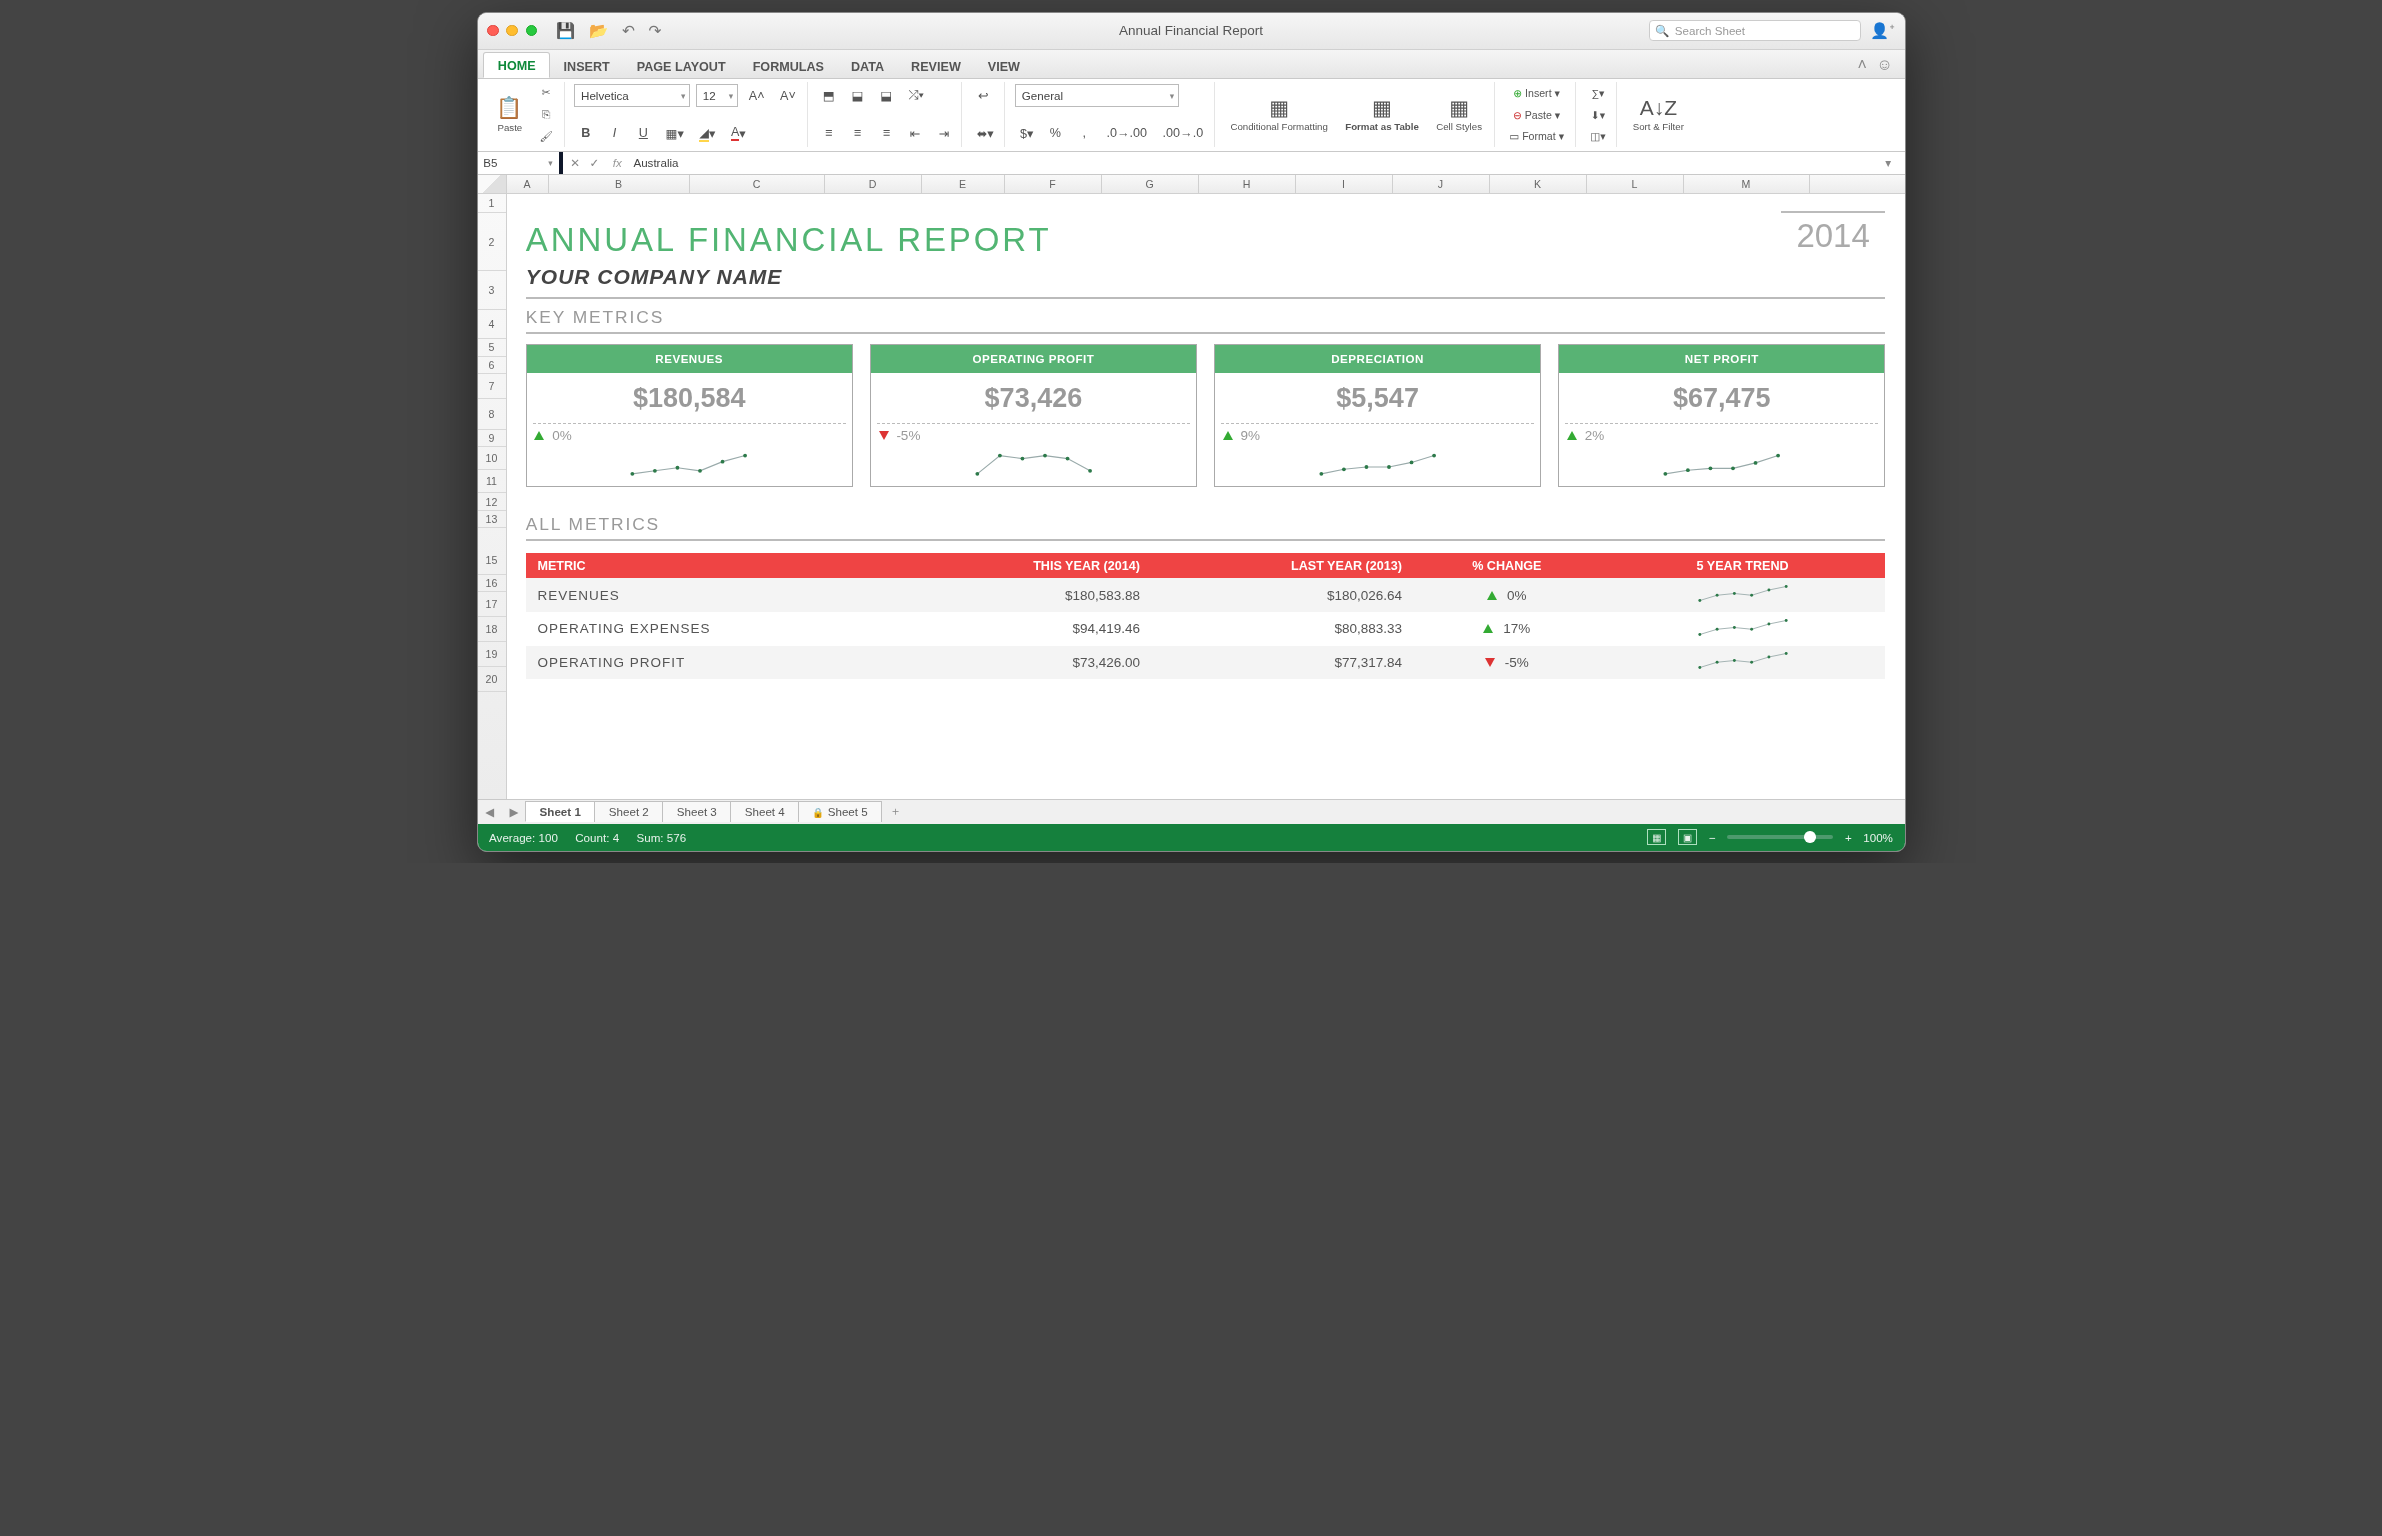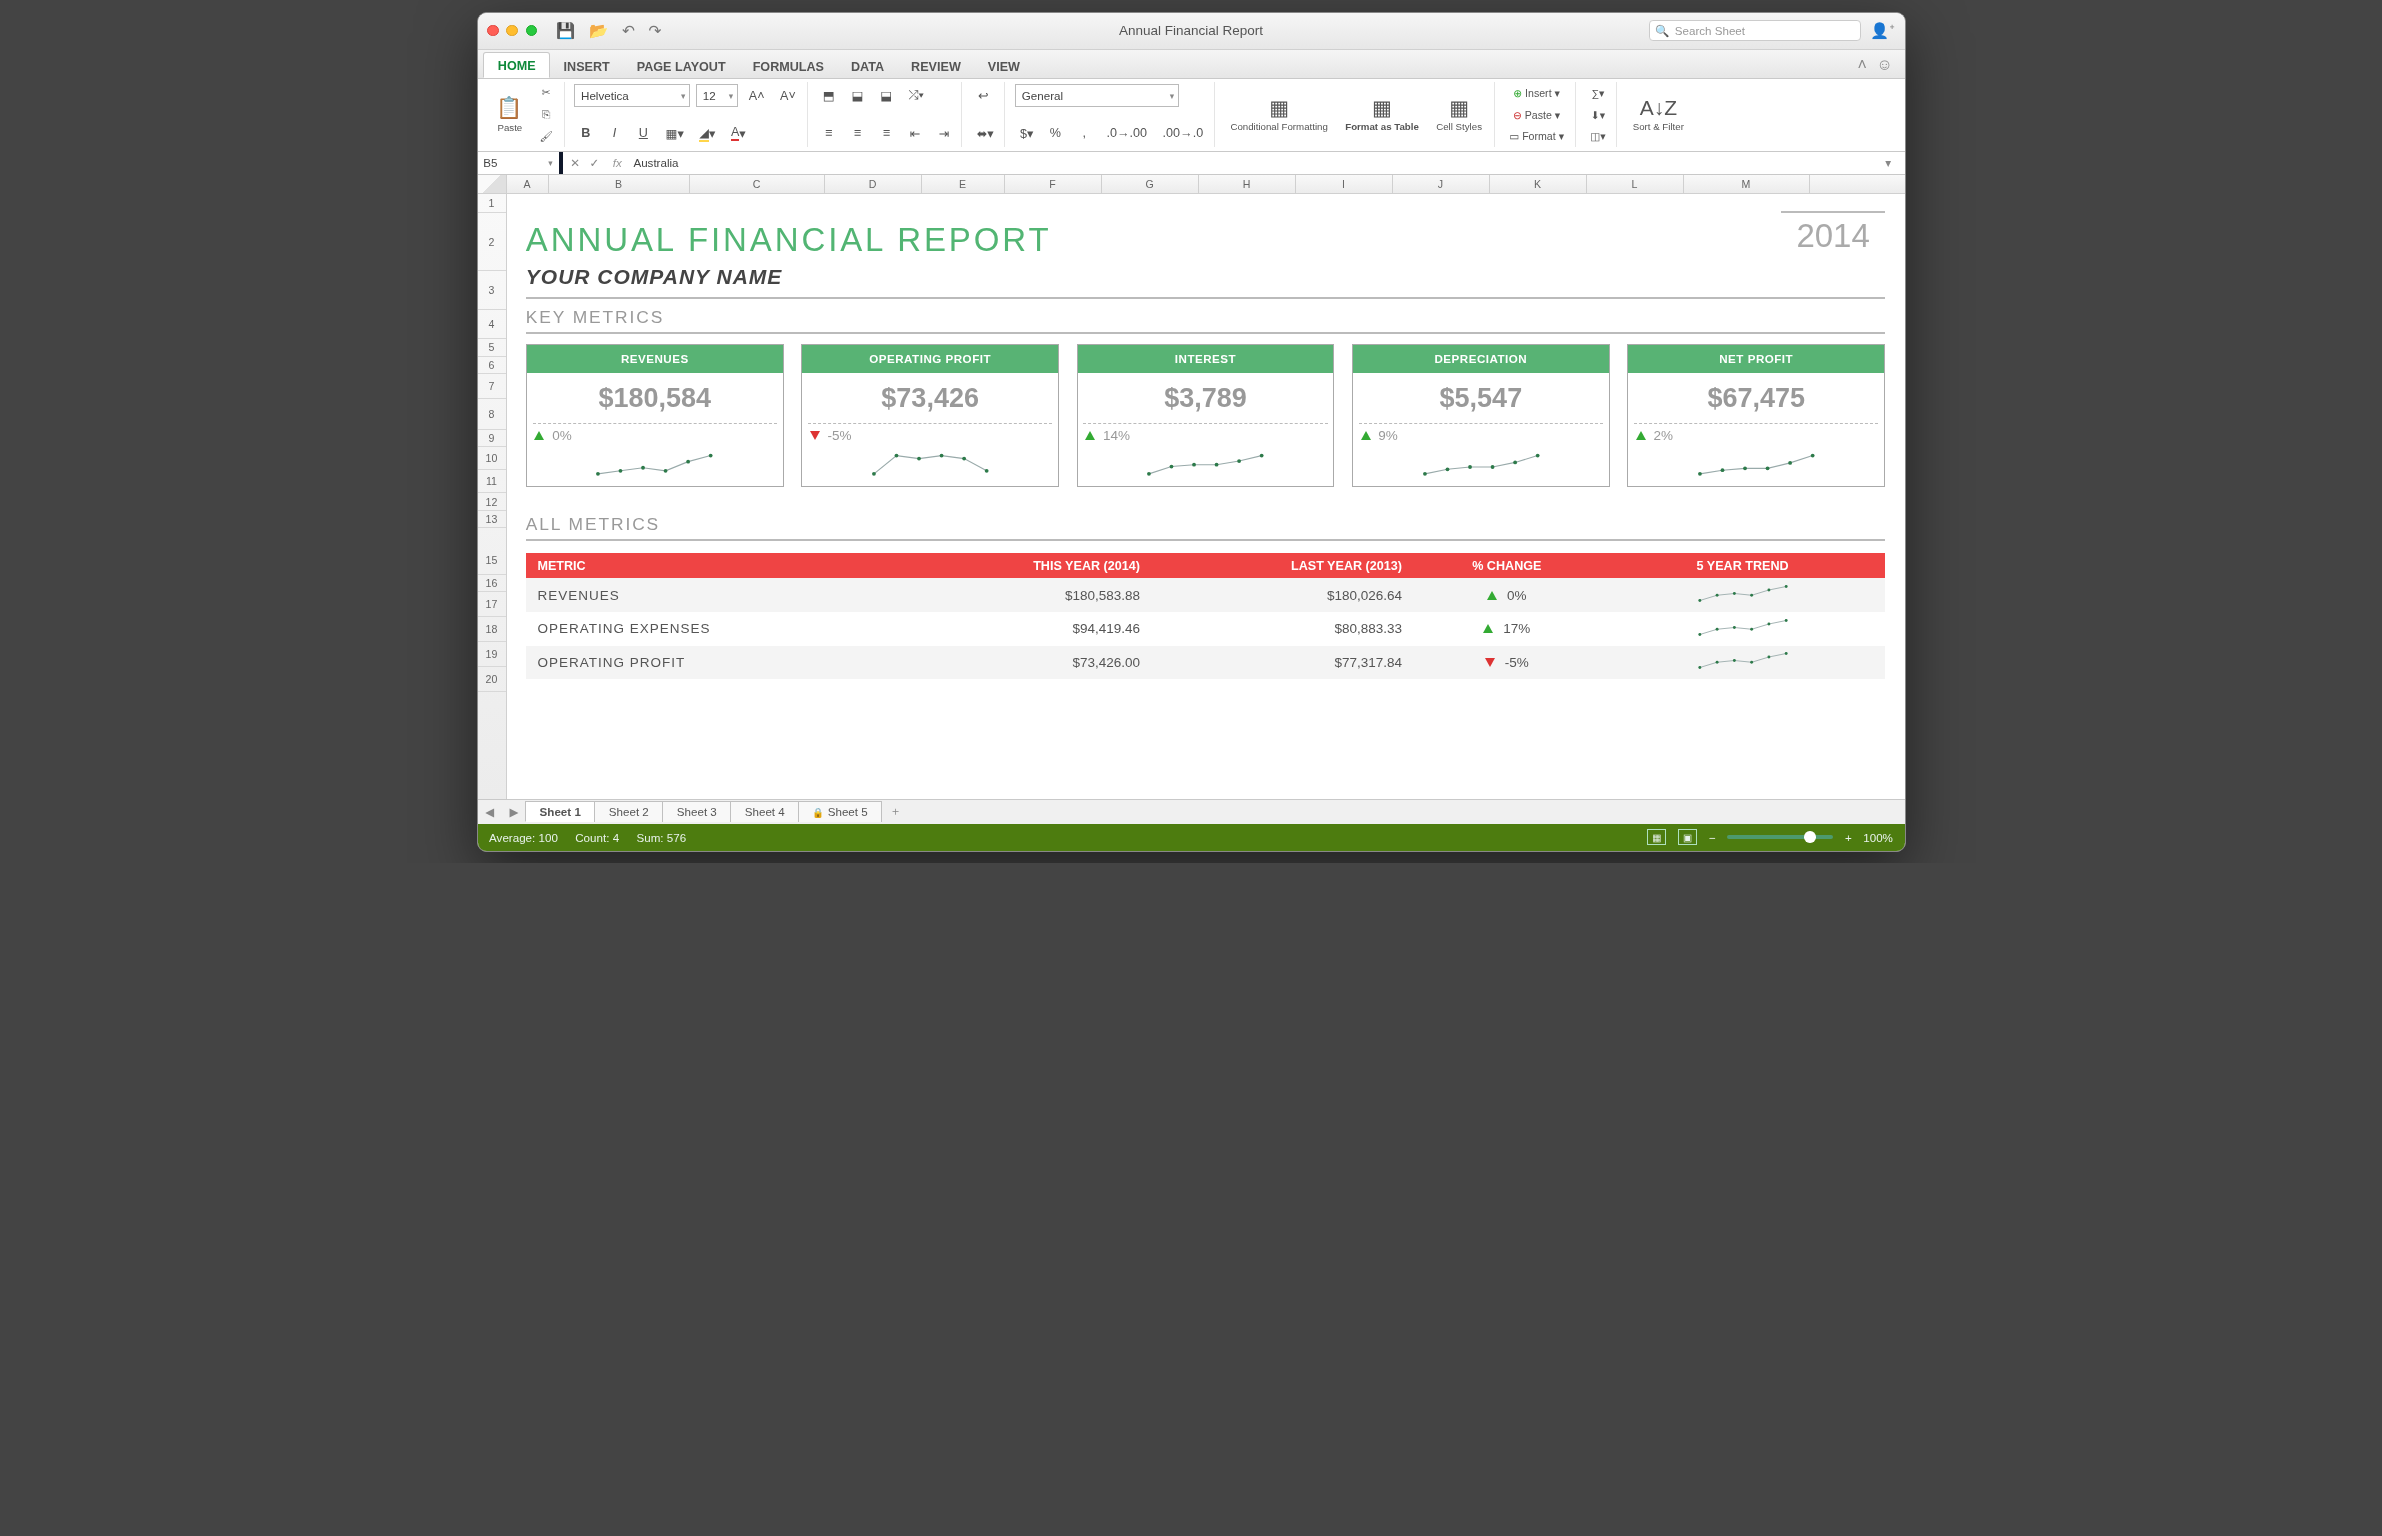--- a/index.html
+++ b/index.html
@@ -75,21 +75,21 @@
 .trow div:nth-child(2){flex:1;text-align:right;}
 .trow div:nth-child(3){flex:1;text-align:right;}
 .trow div:nth-child(4){flex:.8;display:flex;justify-content:center;gap:9.7px;align-items:center;}
 .trow div:nth-child(5){flex:1;}
 .trow svg{width:100%;height:21px;}
 .sheettabs{height:25px;background:#f0f0f0;border-top:1px solid #c9c9c9;display:flex;align-items:center;font-size:11.6px;color:#555;}
 .stbtn{padding:0 7.7px;color:#888;cursor:pointer;}
 .stab{padding:2.9px 13.5px;border:1px solid #c0c0c0;border-bottom:none;background:#f8f8f8;margin-left:-1px;cursor:pointer;}
 .stab.active{background:#fff;border-bottom:1px solid #fff;font-weight:600;}
 .stab .lock{font-size:9.7px;color:#888;margin-right:2.9px;}
-.statusbar{height:27px;background:#4d7c0f;color:#e8f2ec;display:flex;align-items:center;font-size:11.6px;padding:0 11.6px;gap:17.4px;}
+.statusbar{height:27px;background:#15803d;color:#e8f2ec;display:flex;align-items:center;font-size:11.6px;padding:0 11.6px;gap:17.4px;}
 .statusbar .right{margin-left:auto;display:flex;align-items:center;gap:11.6px;}
 .zoom-slider{width:106px;height:3.9px;background:#4d9a6d;border-radius:1.9px;position:relative;}
 .zoom-slider::after{content:"";position:absolute;right:17.4px;top:-3.9px;width:11.6px;height:11.6px;background:#fff;border-radius:50%;}
 .icobox{width:19.3px;height:15.4px;border:1px solid #aee0bf;display:flex;align-items:center;justify-content:center;font-size:9.7px;}
 </style>
 </head>
 <body>
 
 <div class="window">
 
@@ -336,38 +336,20 @@
                     <path d="M6,30 L35.6,6 L65.2,10 L94.8,6 L124.4,10 L154,26" stroke="#9aa" stroke-width="1.5" fill="none"></path>
                     <circle cx="6" cy="30" r="2.5" fill="#2d7a4a"></circle>
                     <circle cx="35.6" cy="6" r="2.5" fill="#2d7a4a"></circle>
                     <circle cx="65.2" cy="10" r="2.5" fill="#2d7a4a"></circle>
                     <circle cx="94.8" cy="6" r="2.5" fill="#2d7a4a"></circle>
                     <circle cx="124.4" cy="10" r="2.5" fill="#2d7a4a"></circle>
                     <circle cx="154" cy="26" r="2.5" fill="#2d7a4a"></circle>
                   </svg></div>
               </div>
               <div class="card">
-                <div class="card-h">INTEREST</div>
-  <div class="card-v">$3,789</div>
-  <div class="dashline"></div>
-  <div class="card-pct">
-                  <span class="arrow-up"></span>
-                  <span>14%</span>
-                </div>
-  <div class="spark"><svg viewBox="0 0 160 36">
-                    <path d="M6,30 L35.6,20.4 L65.2,18 L94.8,18 L124.4,13.200000000000003 L154,6" stroke="#9aa" stroke-width="1.5" fill="none"></path>
-                    <circle cx="6" cy="30" r="2.5" fill="#2d7a4a"></circle>
-                    <circle cx="35.6" cy="20.4" r="2.5" fill="#2d7a4a"></circle>
-                    <circle cx="65.2" cy="18" r="2.5" fill="#2d7a4a"></circle>
-                    <circle cx="94.8" cy="18" r="2.5" fill="#2d7a4a"></circle>
-                    <circle cx="124.4" cy="13.200000000000003" r="2.5" fill="#2d7a4a"></circle>
-                    <circle cx="154" cy="6" r="2.5" fill="#2d7a4a"></circle>
-                  </svg></div>
-              </div>
-              <div class="card">
                 <div class="card-h">DEPRECIATION</div>
   <div class="card-v">$5,547</div>
   <div class="dashline"></div>
   <div class="card-pct">
                   <span class="arrow-up"></span>
                   <span>9%</span>
                 </div>
   <div class="spark"><svg viewBox="0 0 160 36">
                     <path d="M6,30 L35.6,24 L65.2,21 L94.8,21 L124.4,15 L154,6" stroke="#9aa" stroke-width="1.5" fill="none"></path>
                     <circle cx="6" cy="30" r="2.5" fill="#2d7a4a"></circle>

